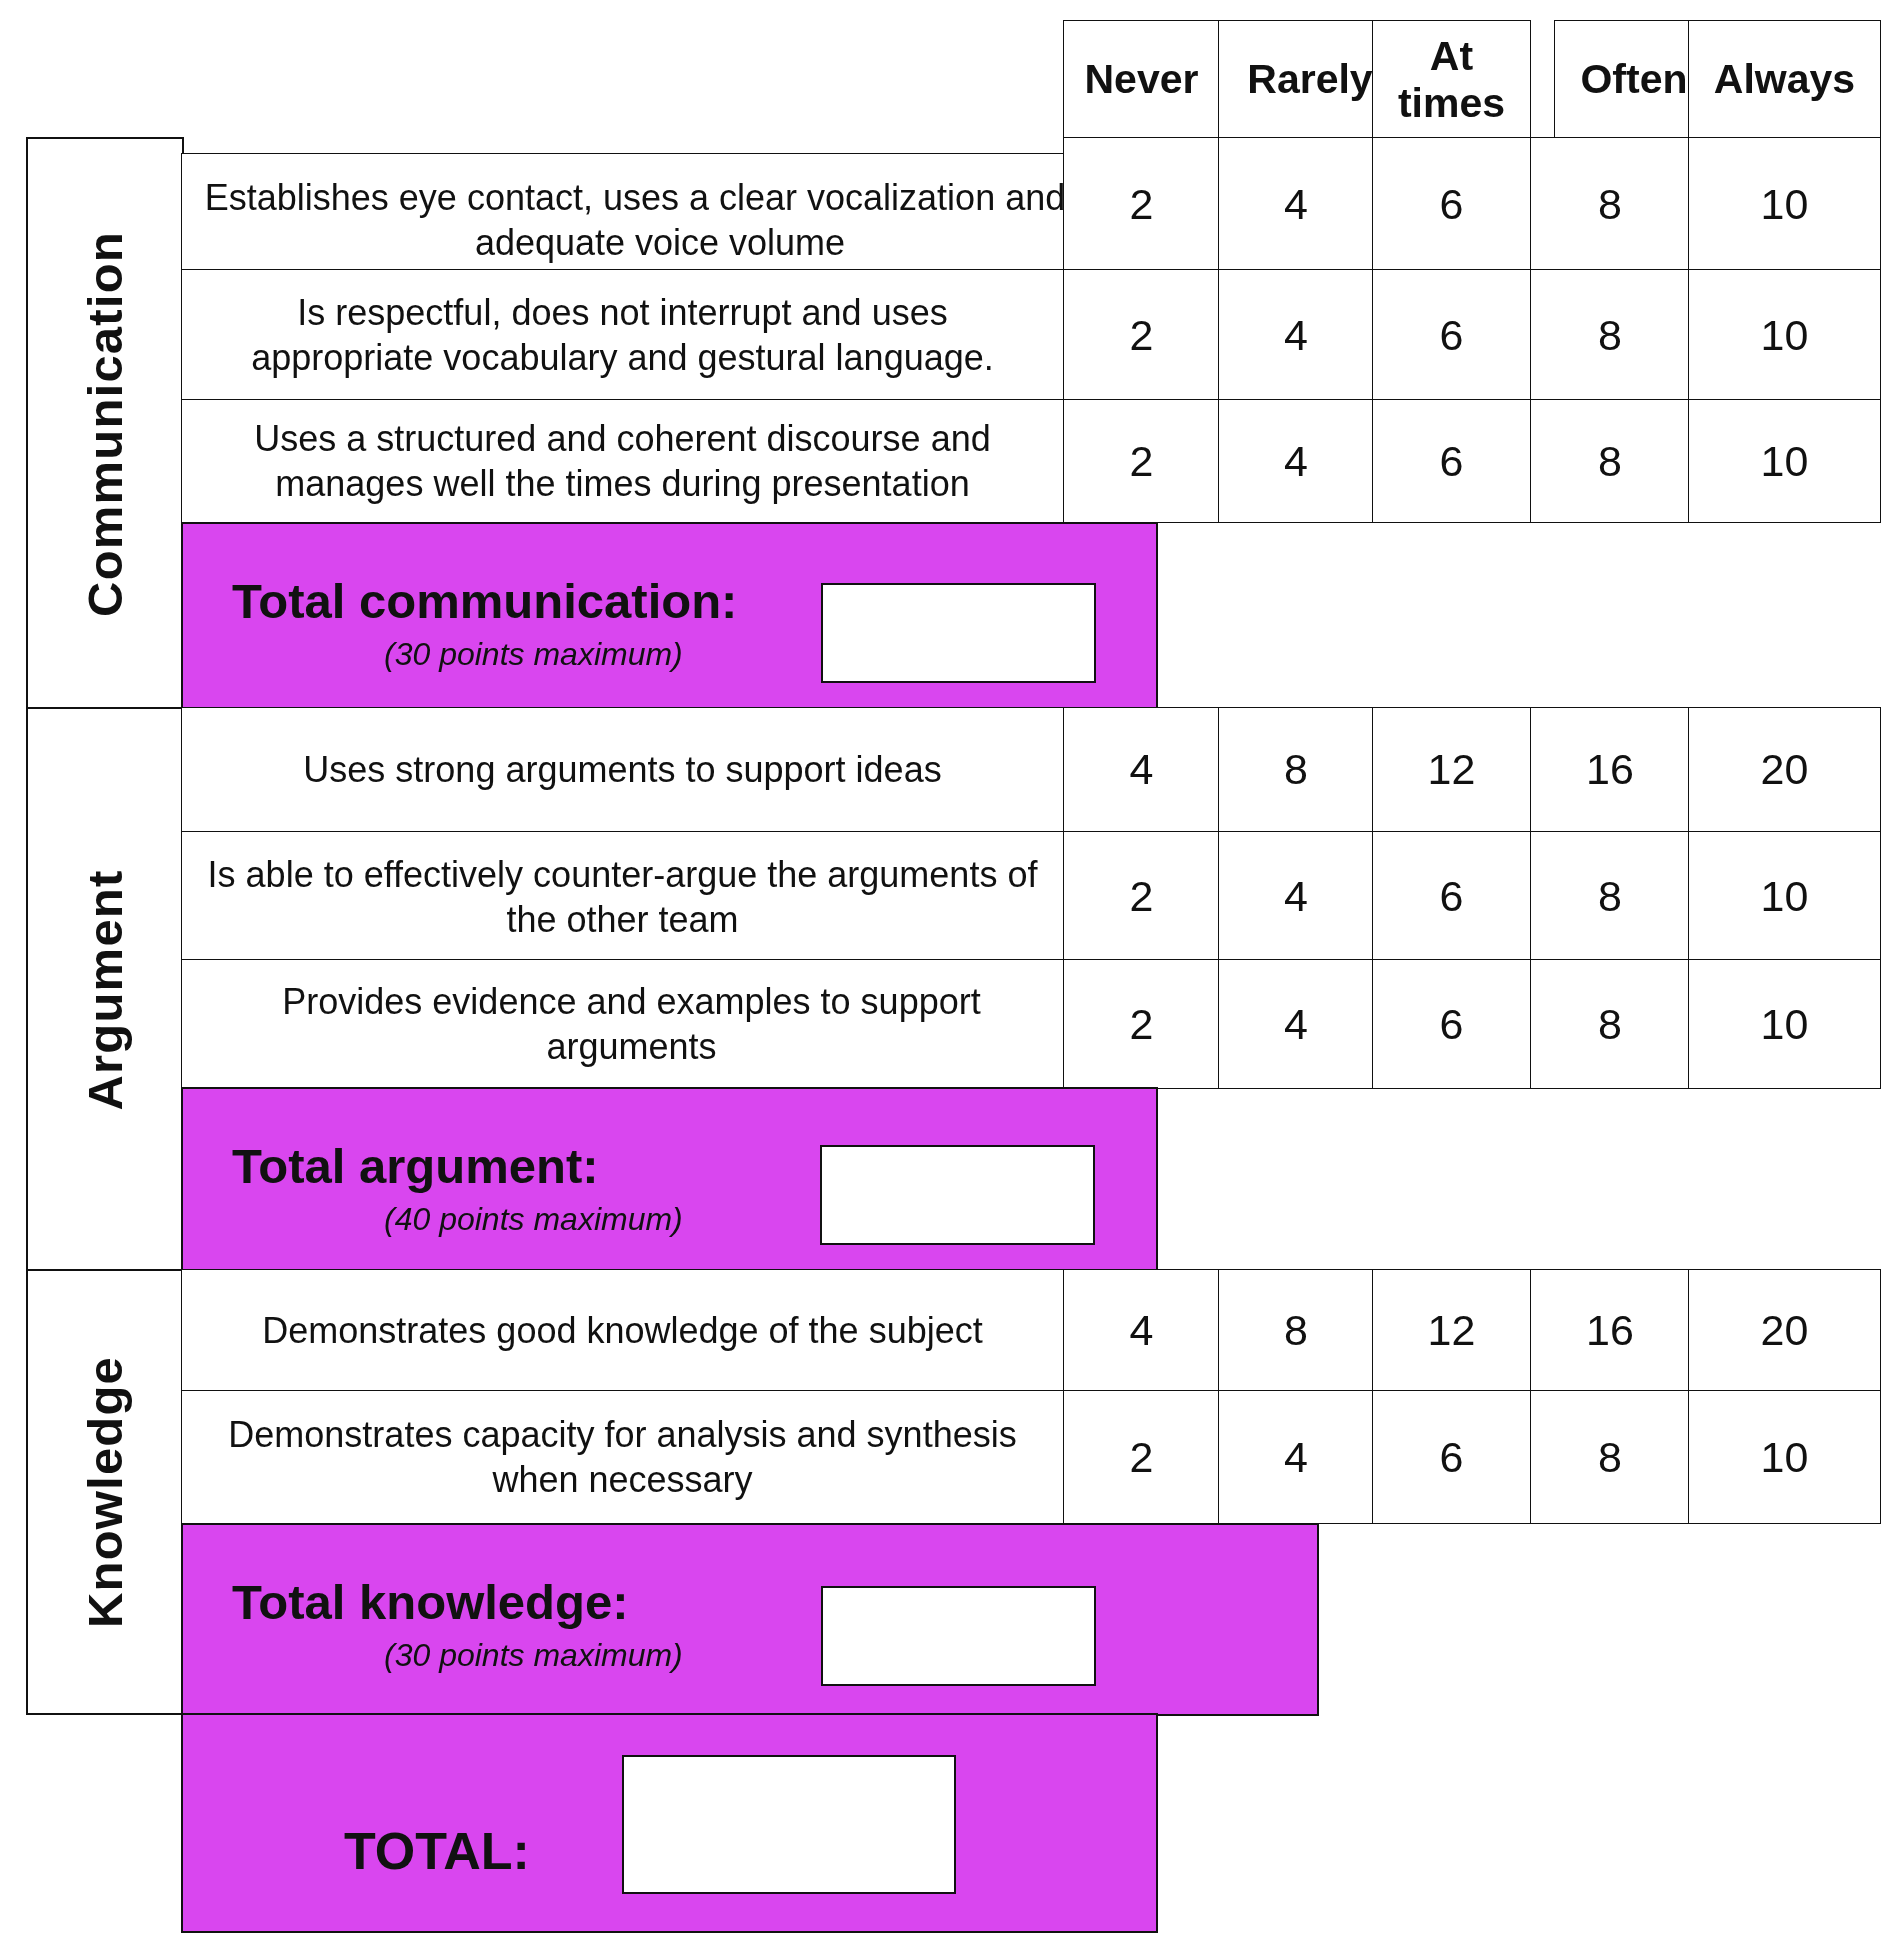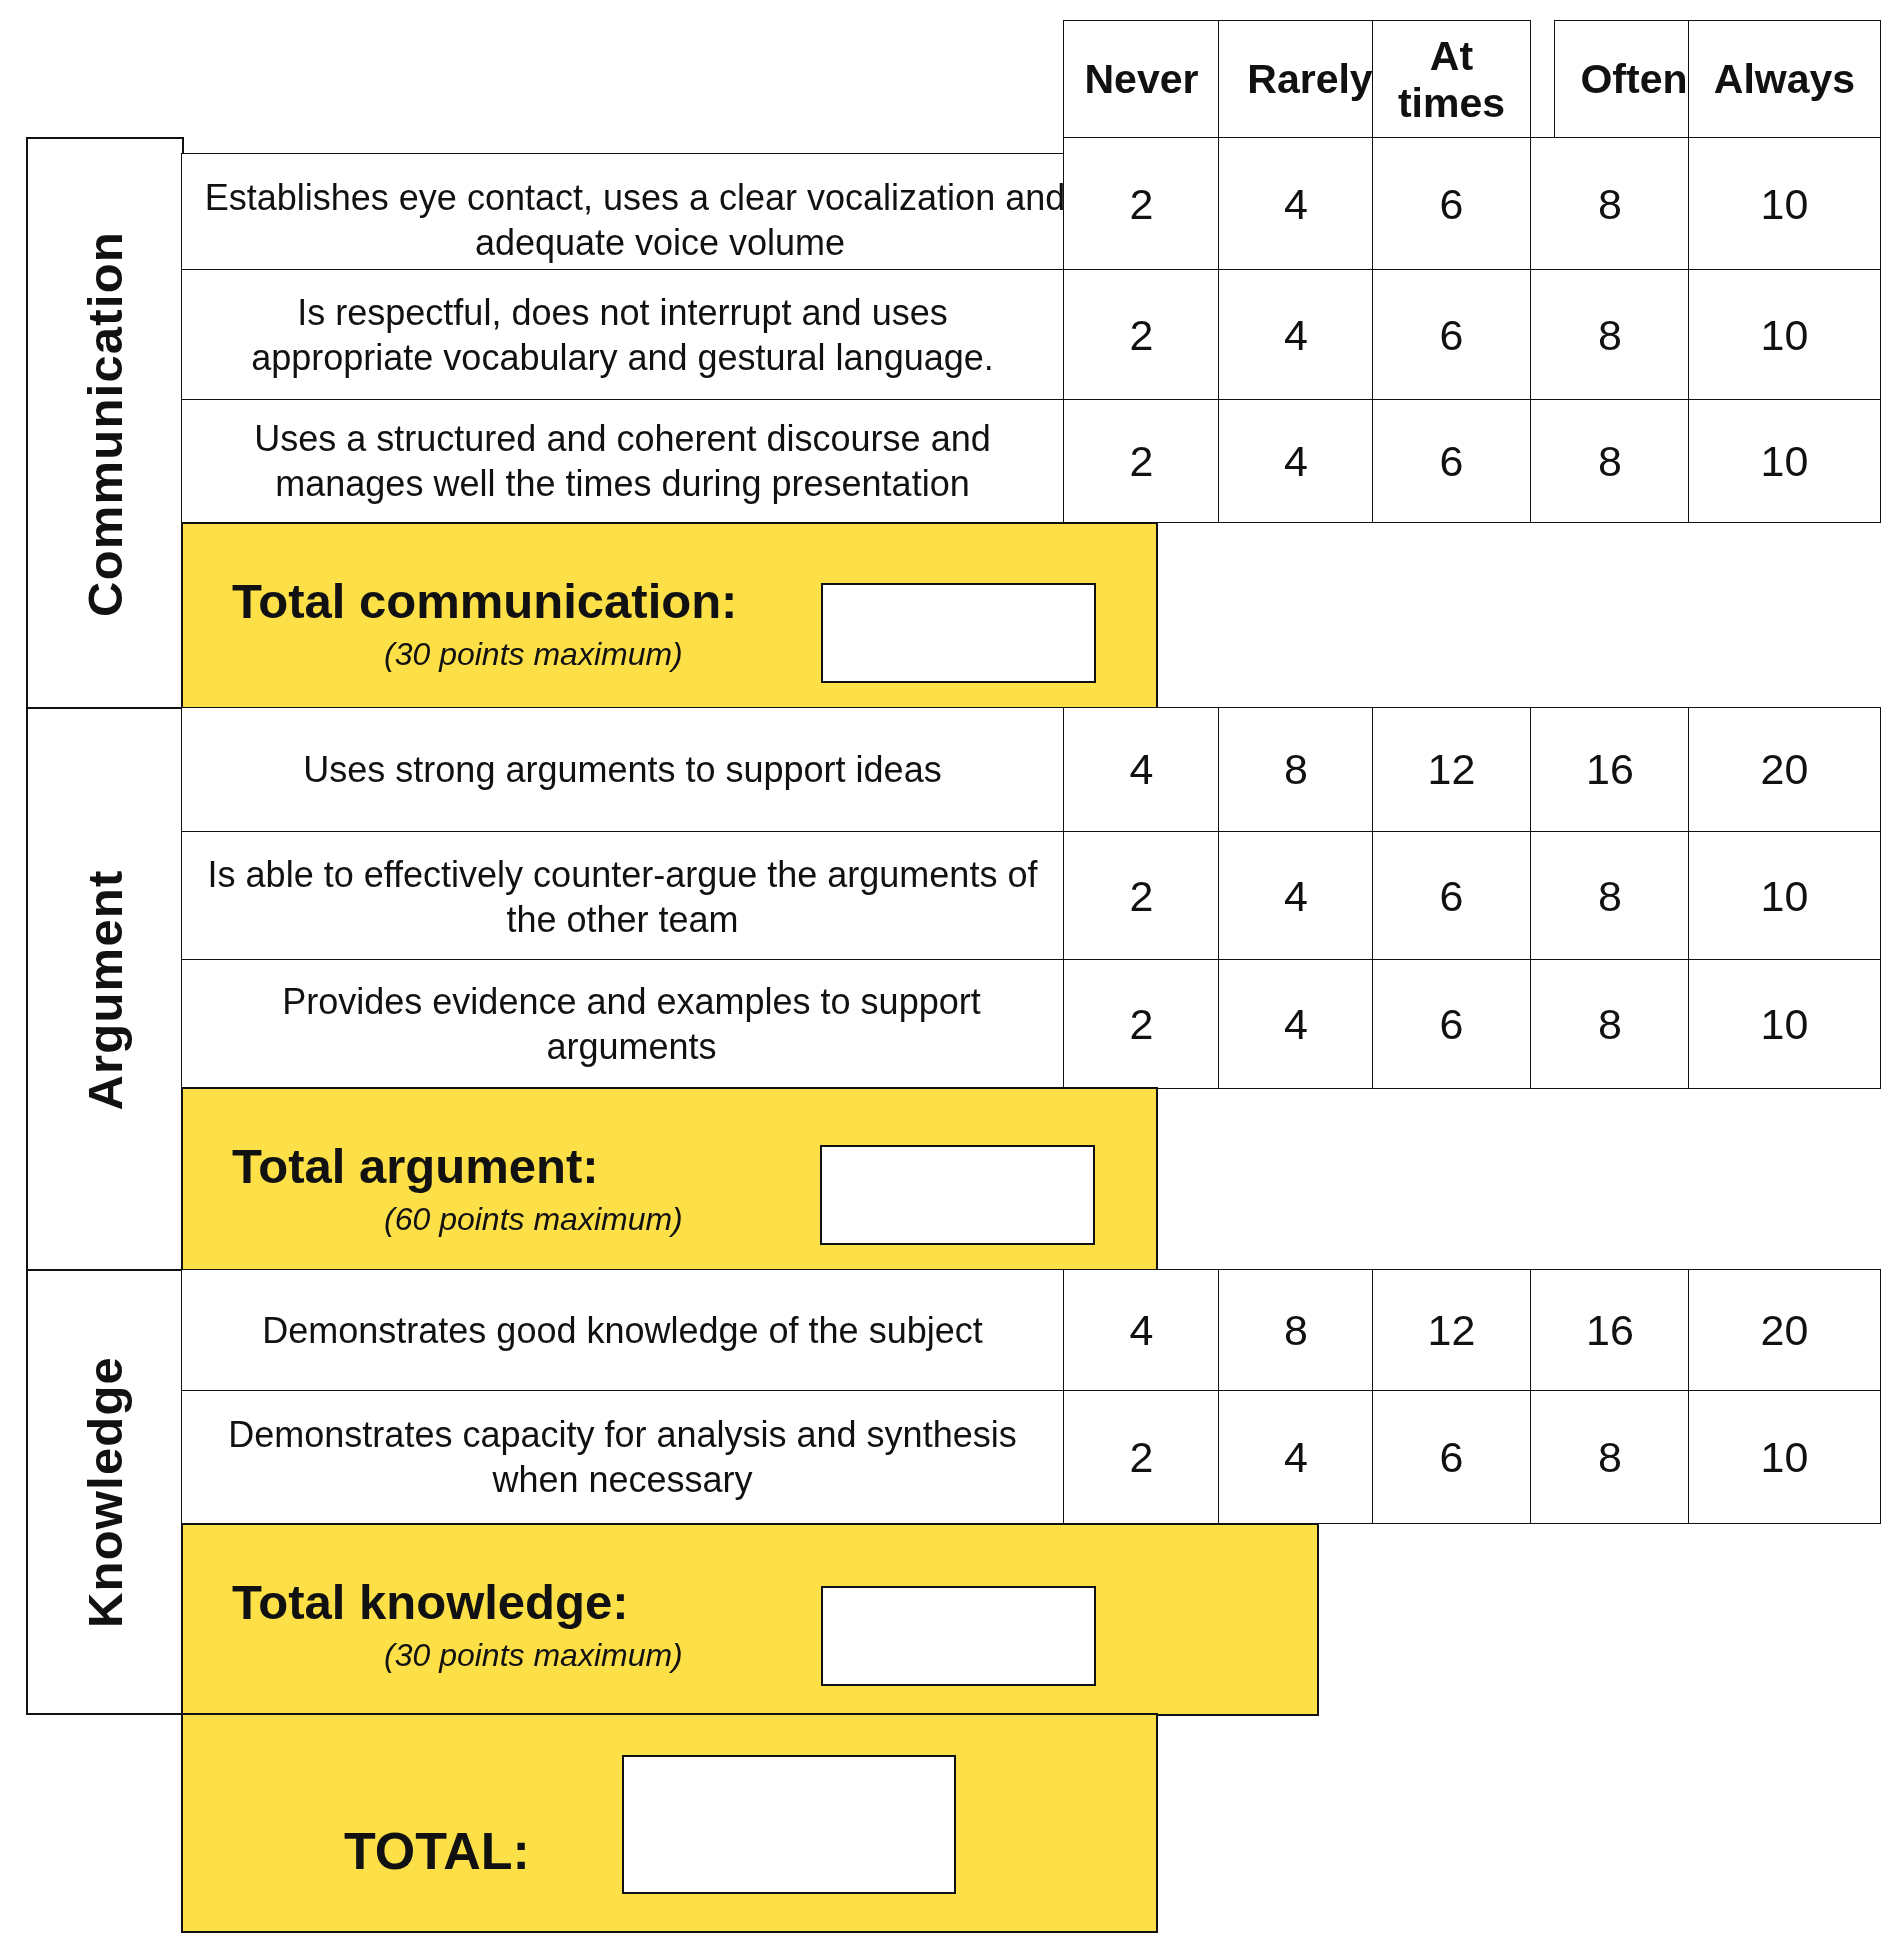--- a/index.html
+++ b/index.html
@@ -3,21 +3,21 @@
 <meta charset="utf-8">
 <style>
   html,body{margin:0;padding:0;background:#fff;}
   body{width:1900px;height:1955px;position:relative;overflow:hidden;font-family:"Liberation Sans",sans-serif;color:#111;}
   .cell{position:absolute;box-sizing:border-box;border:1.8px solid #111;display:flex;align-items:center;justify-content:center;text-align:center;background:#fff;}
   .hdr{font-weight:bold;font-size:41px;line-height:47px;}
   .crit{font-size:36px;line-height:45px;padding:0 24px;}
   .num{font-size:43px;}
   .cat{position:absolute;box-sizing:border-box;border:2.4px solid #111;background:#fff;}
   .cat span{position:absolute;left:50%;top:50%;transform:translate(-50%,-50%) rotate(-90deg);white-space:nowrap;font-weight:bold;font-size:49px;letter-spacing:1.2px;}
-  .tot{position:absolute;box-sizing:border-box;border:2.4px solid #111;background:#fde047;}
+  .tot{position:absolute;box-sizing:border-box;border:2.4px solid #111;background:#d946ef;}
   .tot .lbl{position:absolute;left:49px;font-weight:bold;font-size:49px;}
   .tot .sub{position:absolute;left:201px;font-style:italic;font-size:32px;}
   .tot .field{position:absolute;border:2.4px solid #111;box-sizing:border-box;background:#fff;}
 </style>
 </head>
 <body>
 
 <div id="rubric">
     <div class="cell hdr" style="left: 1063px; top: 20px; width: 157px; height: 119px; white-space: pre-line;">Never</div>
     <div class="cell hdr" style="left: 1218px; top: 20px; width: 156px; height: 119px; white-space: pre-line; padding-left: 28px;">Rarely</div>
@@ -67,21 +67,21 @@
     <div class="cell num" style="left: 1530px; top: 831px; width: 160px; height: 131px;">8</div>
     <div class="cell num" style="left: 1688px; top: 831px; width: 193px; height: 131px;">10</div>
     <div class="cell crit" style="left: 181px; top: 959px; width: 901px; height: 130px;">Provides evidence and examples to support arguments</div>
     <div class="cell num" style="left: 1063px; top: 959px; width: 157px; height: 130px;">2</div>
     <div class="cell num" style="left: 1218px; top: 959px; width: 156px; height: 130px;">4</div>
     <div class="cell num" style="left: 1372px; top: 959px; width: 159px; height: 130px;">6</div>
     <div class="cell num" style="left: 1530px; top: 959px; width: 160px; height: 130px;">8</div>
     <div class="cell num" style="left: 1688px; top: 959px; width: 193px; height: 130px;">10</div>
     <div class="tot" style="left: 181px; top: 1087px; width: 977px; height: 185px;">
       <div class="lbl" style="top: 49px;">Total argument:</div>
-      <div class="sub" style="top: 112px;">(60 points maximum)</div>
+      <div class="sub" style="top: 112px;">(40 points maximum)</div>
       <div class="field" style="left: 637px; top: 56px; width: 275px; height: 100px;"></div>
     </div>
     <div class="cat" style="left: 25.5px; top: 1269px; width: 158px; height: 446px;">
       <span>Knowledge</span>
     </div>
     <div class="cell crit" style="left: 181px; top: 1269px; width: 883px; height: 123px;">Demonstrates good knowledge of the subject</div>
     <div class="cell num" style="left: 1063px; top: 1269px; width: 157px; height: 123px;">4</div>
     <div class="cell num" style="left: 1218px; top: 1269px; width: 156px; height: 123px;">8</div>
     <div class="cell num" style="left: 1372px; top: 1269px; width: 159px; height: 123px;">12</div>
     <div class="cell num" style="left: 1530px; top: 1269px; width: 160px; height: 123px;">16</div>

